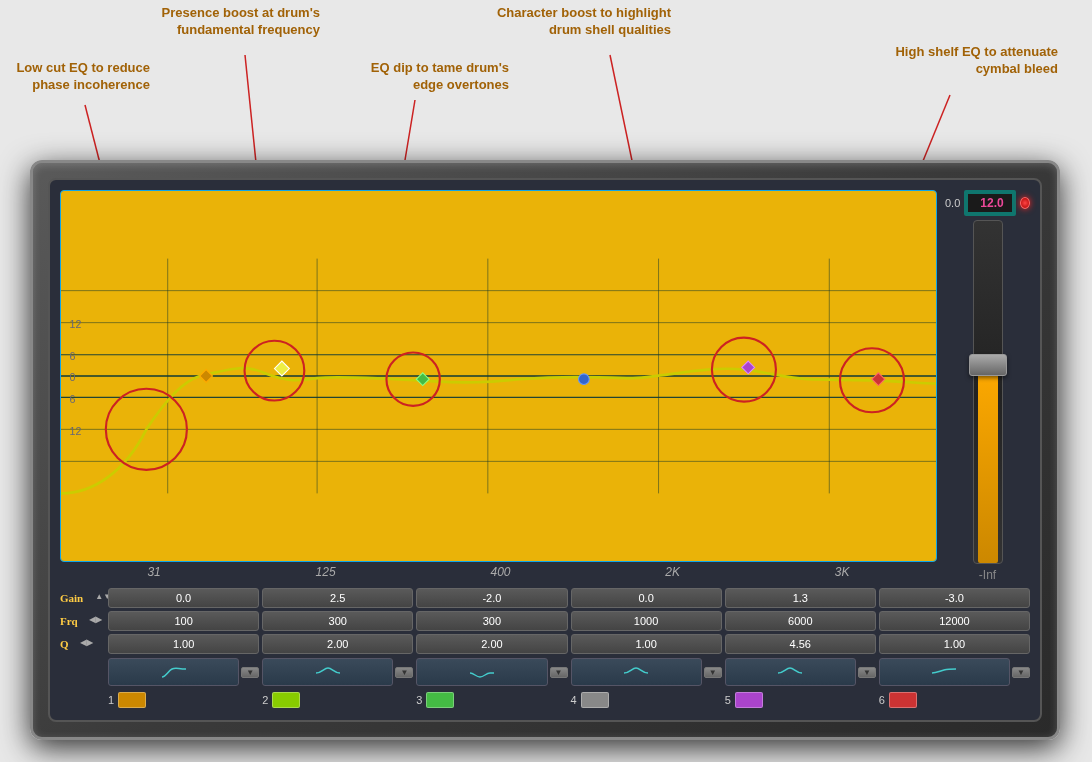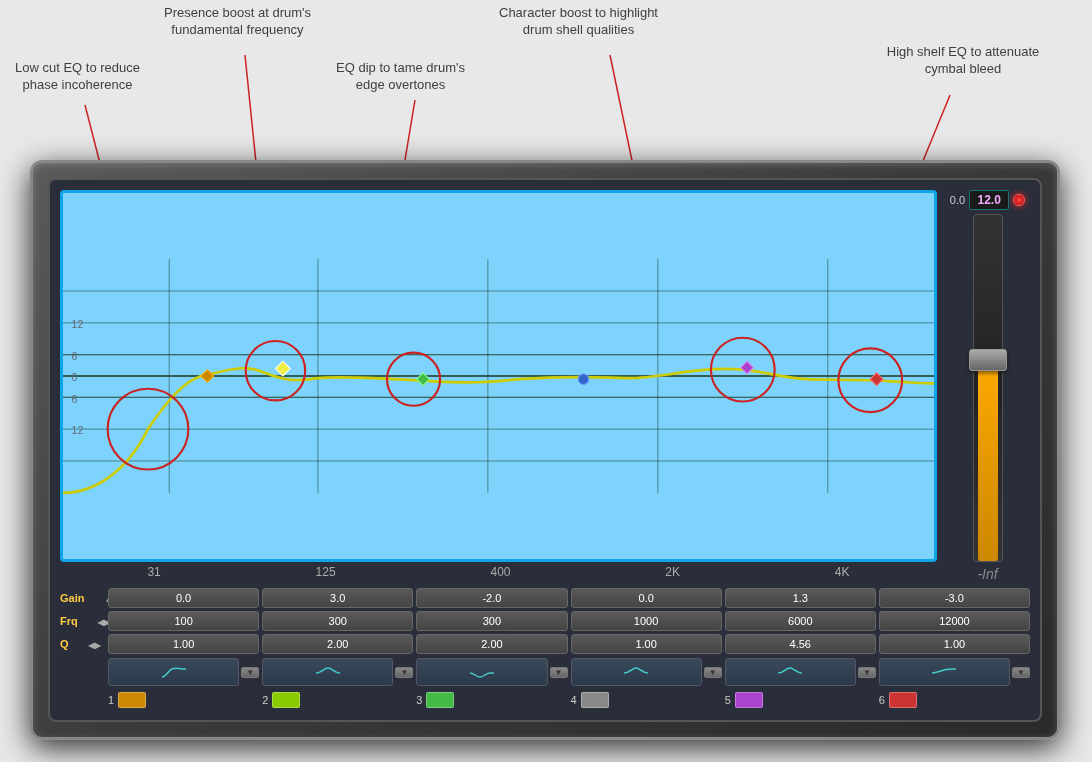--- a/index.html
+++ b/index.html
@@ -9,23 +9,23 @@
       background: #e8e8e8;
       font-family: Arial, sans-serif;
       position: relative;
       overflow: hidden;
     }
 
     
     .annotation {
       position: absolute;
       font-size: 13px;
-      font-weight: normal;
-      color: #404040;
-      text-align: center;
+      font-weight: bold;
+      color: #a16207;
+      text-align: right;
       line-height: 1.3;
     }
 
     
     .arrows-overlay {
       position: absolute;
       top: 0; left: 0;
       width: 1092px;
       height: 762px;
       pointer-events: none;
@@ -61,22 +61,22 @@
     .top-section {
       display: flex;
       flex-direction: row;
       gap: 8px;
       flex: 1;
     }
 
     
     .eq-display {
       flex: 1;
-      background: #7dd3fc;
-      border: 3px solid #0ea5e9;
+      background: #eab308;
+      border: 1px solid #0ea5e9;
       border-radius: 4px;
       position: relative;
       overflow: hidden;
     }
 
     .eq-canvas {
       width: 100%;
       height: 100%;
     }
 
@@ -84,20 +84,21 @@
     .freq-labels {
       display: flex;
       flex-direction: row;
       padding: 8px 10px;
       justify-content: space-around;
       color: #aaa;
       font-size: 12px;
       height: 20px;
       align-items: center;
       flex-shrink: 0;
+      font-style: italic;
     }
 
     
     .fader-section {
       width: 85px;
       display: flex;
       flex-direction: column;
       align-items: center;
       gap: 4px;
       flex-shrink: 0;
@@ -113,25 +114,25 @@
     }
 
     .fader-db-label {
       color: #ccc;
       font-size: 11px;
       text-align: center;
     }
 
     .fader-value-box {
       background: #1a1a1a;
-      border: 1px solid #0f766e;
-      color: #f0abfc;
+      border: 4px solid #0f766e;
+      color: #ec4899;
       font-size: 12px;
       font-weight: bold;
-      padding: 2px 0;
+      padding: 2px 12px;
       border-radius: 2px;
       min-width: 40px;
       text-align: center;
     }
 
     .fader-led {
       width: 12px;
       height: 12px;
       background: radial-gradient(circle, #ff4444, #aa0000);
       border-radius: 50%;
@@ -164,22 +165,21 @@
       right: -5px;
       height: 22px;
       background: linear-gradient(to bottom, #aaa, #888, #666);
       border: 1px solid #999;
       border-radius: 3px;
       box-shadow: 0 2px 4px rgba(0,0,0,0.5);
     }
 
     .fader-bottom-label {
       color: #888;
-      font-size: 14px;
-      font-style: italic;
+      font-size: 12px;
     }
 
     
     .bottom-section {
       flex-shrink: 0;
     }
 
     
     .param-rows {
       display: flex;
@@ -196,22 +196,23 @@
     }
 
     .param-label {
       color: #ffcc44;
       font-size: 11px;
       font-weight: bold;
       width: 45px;
       text-align: right;
       flex-shrink: 0;
       display: flex;
-      align-items: flex-end;
-      gap: 20px;
+      align-items: flex-start;
+      gap: 12px;
+      font-family: Liberation Serif, serif;
     }
 
     .param-arrow {
       color: #aaa;
       font-size: 8px;
     }
 
     .param-cell {
       flex: 1;
       background: linear-gradient(to bottom, #5a5a5a, #444);
@@ -304,21 +305,21 @@
     
   </style>
 </head>
 <body>
 
 <div class="annotation" style="top:60px; left:5px; width:145px;">Low cut EQ to reduce
 phase incoherence</div>
 
 <div class="annotation" style="top:5px; left:155px; width:165px;">Presence boost at drum's<br>fundamental frequency</div>
 
-<div class="annotation" style="top:60px; left:318px; width:165px;">EQ dip to tame drum's<br>edge overtones</div>
+<div class="annotation" style="top:60px; left:344px; width:165px;">EQ dip to tame drum's<br>edge overtones</div>
 
 <div class="annotation" style="top:5px; left:486px; width:185px;">Character boost to highlight<br>drum shell qualities</div>
 
 <div class="annotation" style="top:44px; left:868px; width:190px;">High shelf EQ to attenuate<br>cymbal bleed</div>
 
 <svg class="arrows-overlay" xmlns="http://www.w3.org/2000/svg">
   <defs>
     <marker id="arrowhead" markerWidth="8" markerHeight="6" refX="8" refY="3" orient="auto">
       <polygon points="0 0, 8 3, 0 6" fill="#cc2222"></polygon>
     </marker>
@@ -390,21 +391,21 @@
 
             <polygon points="760,113 766,107 772,113 766,119" fill="#cc3333" stroke="#ff6666" stroke-width="1"></polygon>
           </svg>
         </div>
 
         <div class="freq-labels">
           <span>31</span>
           <span>125</span>
           <span>400</span>
           <span>2K</span>
-          <span>4K</span>
+          <span>3K</span>
         </div>
       </div>
 
       <div class="fader-section">
         <div class="fader-top-row">
           <span class="fader-db-label">0.0</span>
           <div class="fader-value-box">12.0</div>
           <div class="fader-led"></div>
         </div>
         <div class="fader-track">
@@ -418,21 +419,21 @@
     <div class="bottom-section">
 
       <div class="param-rows">
 
         <div class="param-row">
           <div class="param-label">
             <span>Gain</span>
             <span class="param-arrow">▲▼</span>
           </div>
           <div class="param-cell">0.0</div>
-          <div class="param-cell">3.0</div>
+          <div class="param-cell">2.5</div>
           <div class="param-cell">-2.0</div>
           <div class="param-cell">0.0</div>
           <div class="param-cell">1.3</div>
           <div class="param-cell">-3.0</div>
         </div>
 
         <div class="param-row">
           <div class="param-label">
             <span>Frq</span>
             <span class="param-arrow">◀▶</span>

